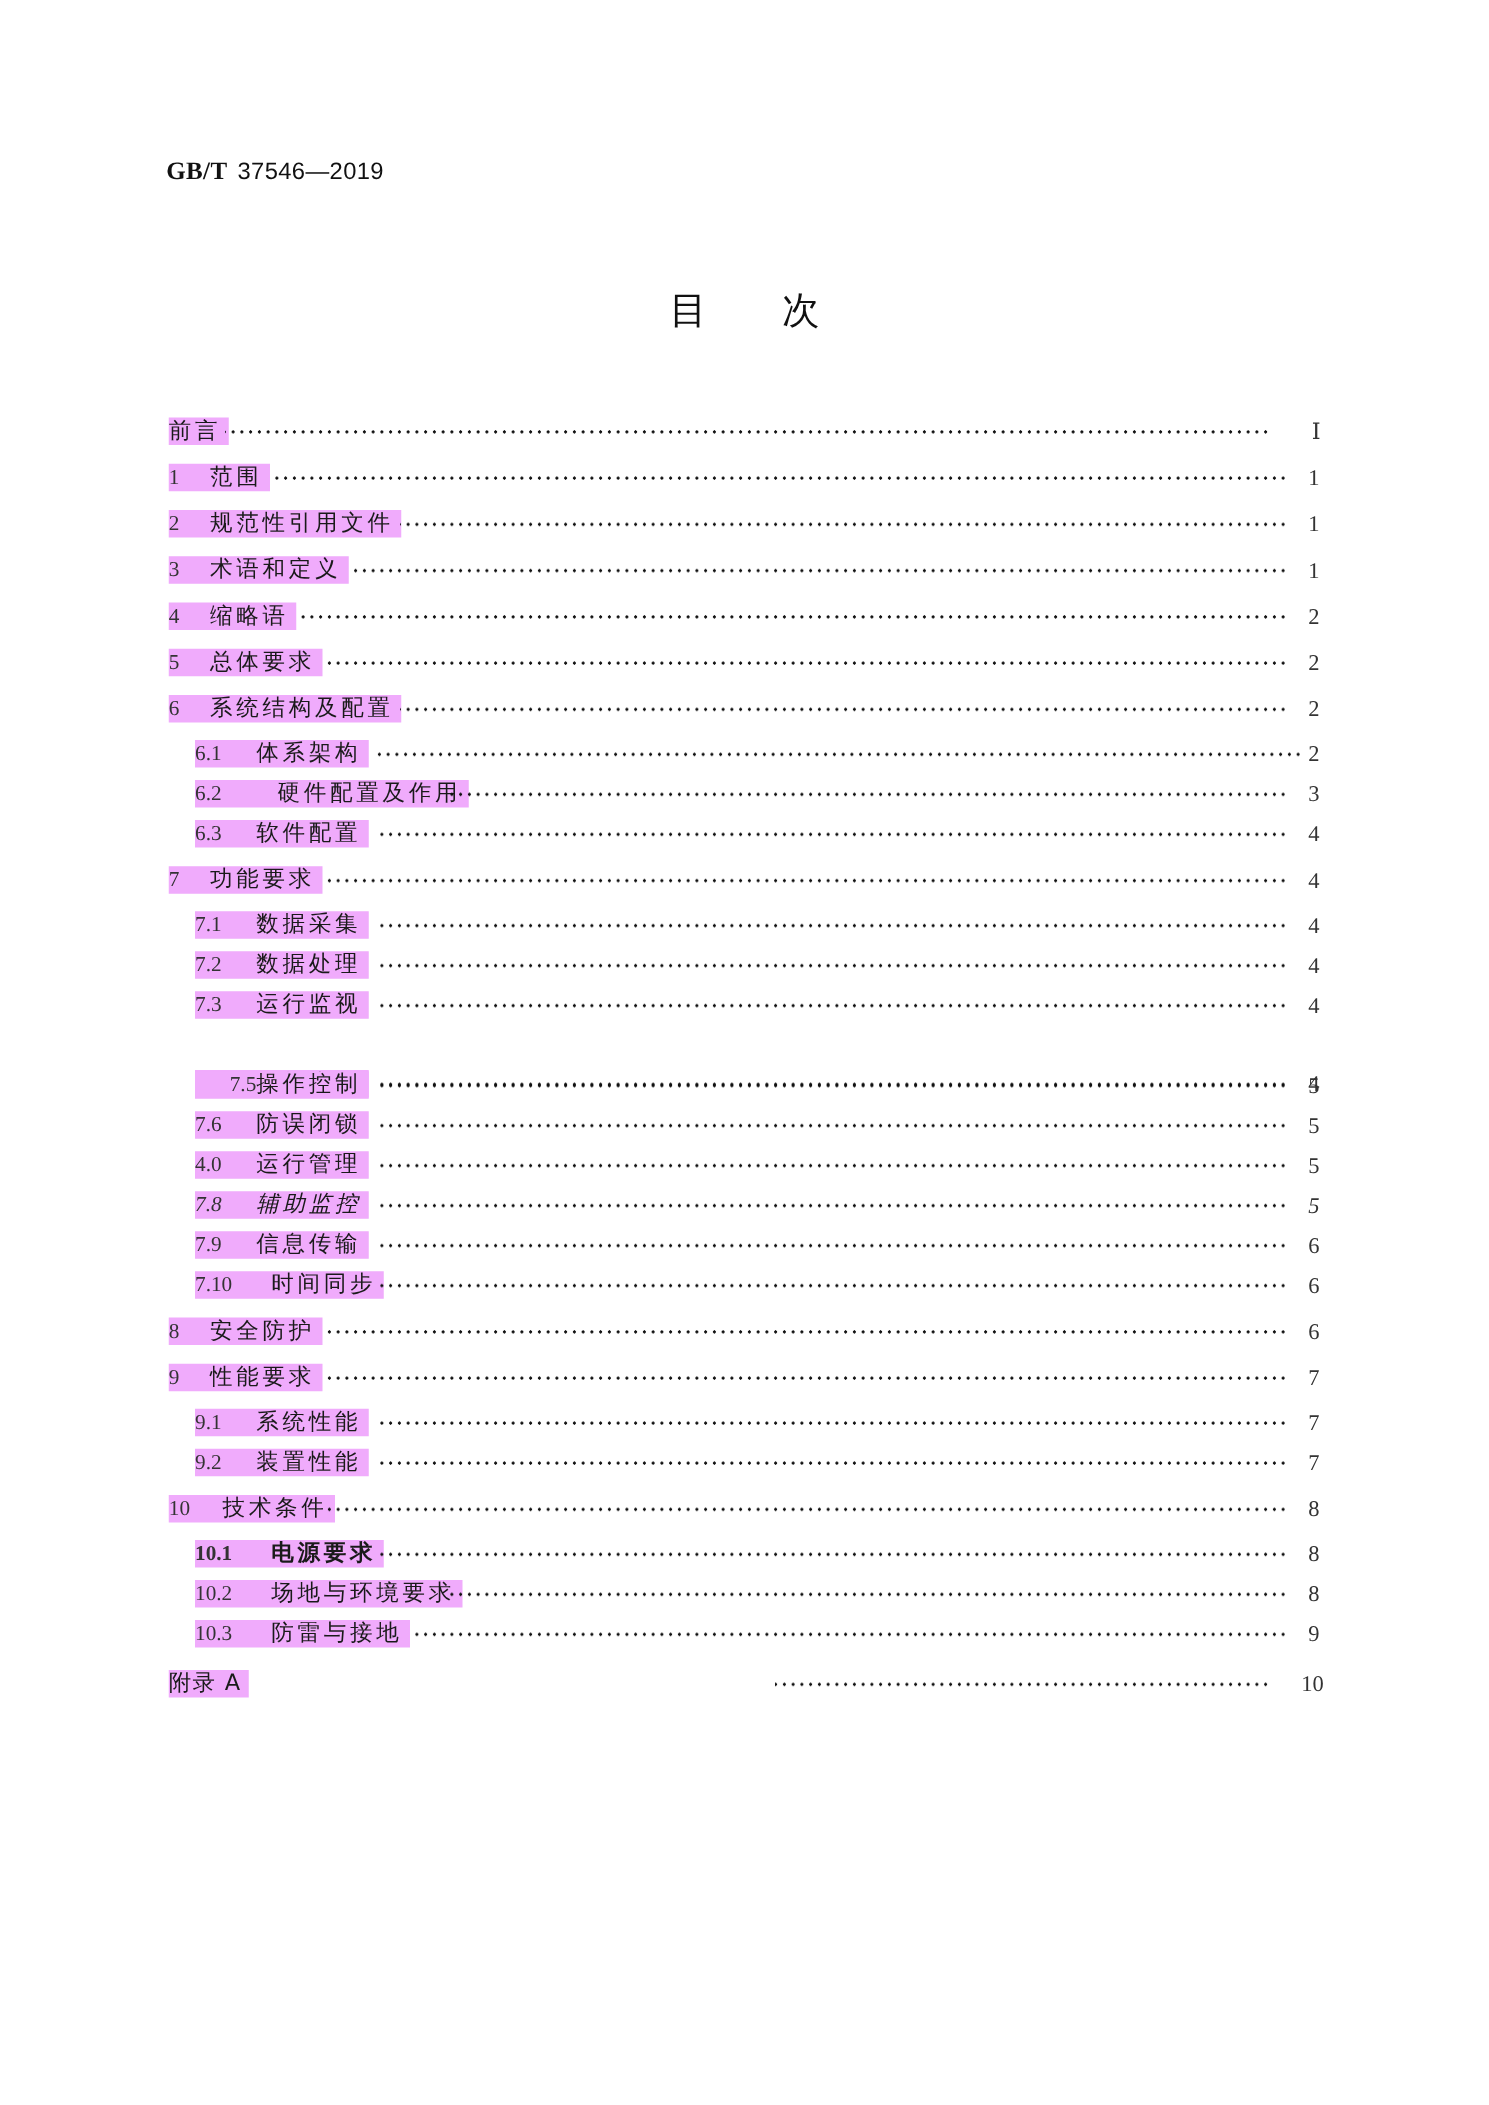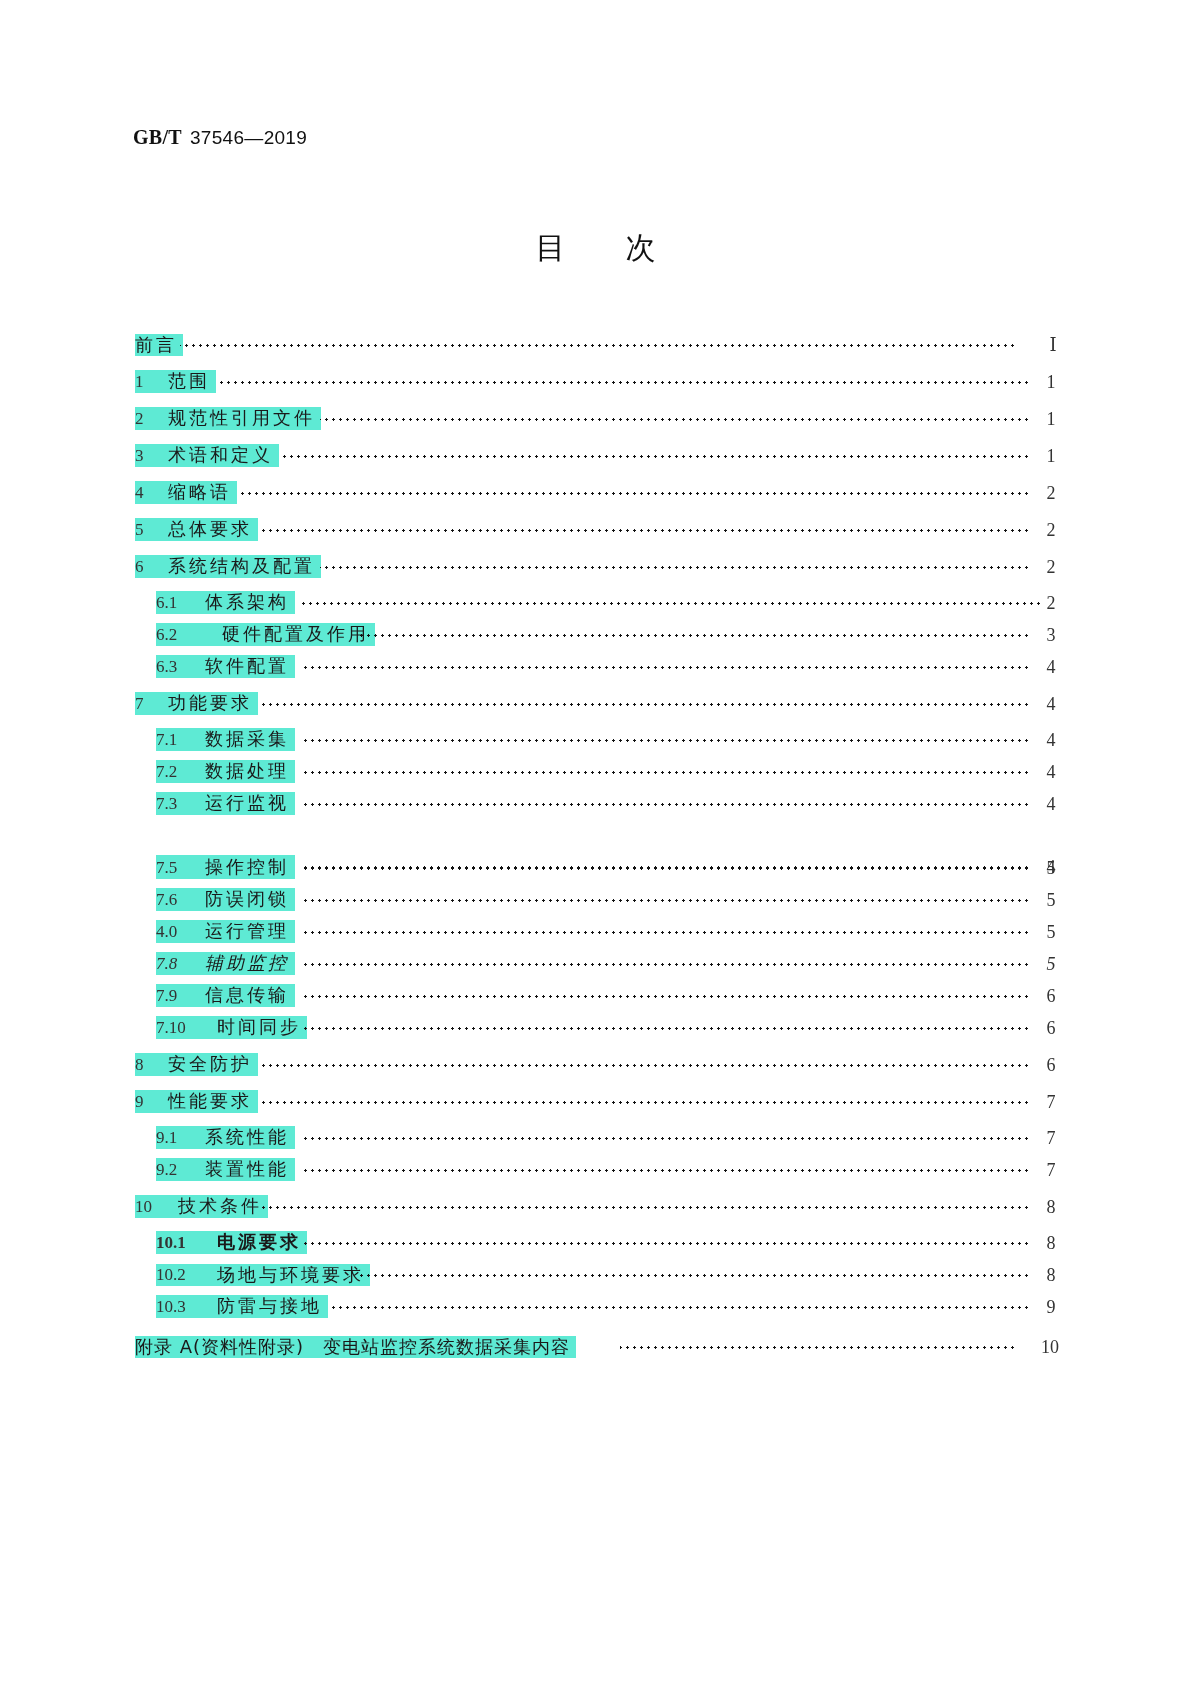--- a/index.html
+++ b/index.html
@@ -63,21 +63,21 @@
       display: flex;
       align-items: flex-end;
       font-size: 18px;
       line-height: 22px;
     }
     .toc-entry .label {
       position: absolute;
       display: flex;
       align-items: baseline;
       white-space: nowrap;
-      background: #5eead4;
+      background: #f0abfc;
       padding-right: 6px;
     }
     .toc-entry .no {
       font-family: "Liberation Serif", "DejaVu Serif", serif;
       color: #333;
       font-size: 17px;
     }
     .toc-entry .txt {
       font-family: "DejaVu Sans", "Liberation Sans", sans-serif;
       letter-spacing: 3px;
@@ -246,21 +246,21 @@
     <div class="label" style="left:156px;">
         <span class="no" style="width:49px;display:inline-block;">7.4</span>
         <span class="txt">智能告警</span>
       </div>
     <div class="leader" style="left:300px;"></div>
     <div class="page">4</div>
   </div>
 
   <div class="toc-entry" style="top:851px;">
     <div class="label" style="left:156px;">
-        <span class="no" style="width:49px;display:inline-block;">7.5</span>
+        <span class="no" style="width:49px;display:inline-block;text-align:right;">7.5</span>
         <span class="txt">操作控制</span>
       </div>
     <div class="leader" style="left:300px;"></div>
     <div class="page">5</div>
   </div>
 
   <div class="toc-entry" style="top:883px;">
     <div class="label" style="left:156px;">
         <span class="no" style="width:49px;display:inline-block;">7.6</span>
         <span class="txt">防误闭锁</span>
@@ -373,18 +373,17 @@
         <span class="no" style="width:61px;display:inline-block;">10.3</span>
         <span class="txt">防雷与接地</span>
       </div>
     <div class="leader" style="left:330px;"></div>
     <div class="page">9</div>
   </div>
 
   <div class="toc-entry" style="top:1330px;">
     <div class="label" style="left:135px;margin-top:13px;">
         <span class="txt" style="letter-spacing:1px;">附录 A</span>
-        <span class="txt" style="letter-spacing:1px;">(资料性附录)　变电站监控系统数据采集内容</span>
       </div>
     <div class="leader" style="left:620px; right:175px;"></div>
     <div class="page" style="left:1030px;width:40px;">10</div>
   </div>
 </div>
 
 </body></html>

